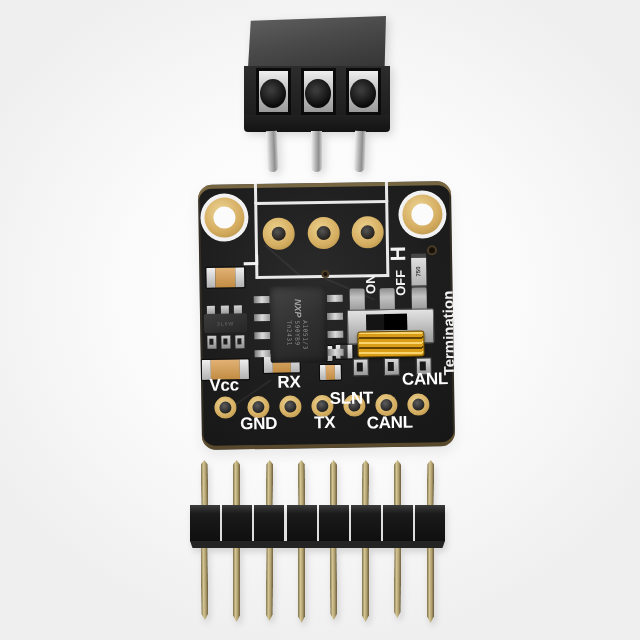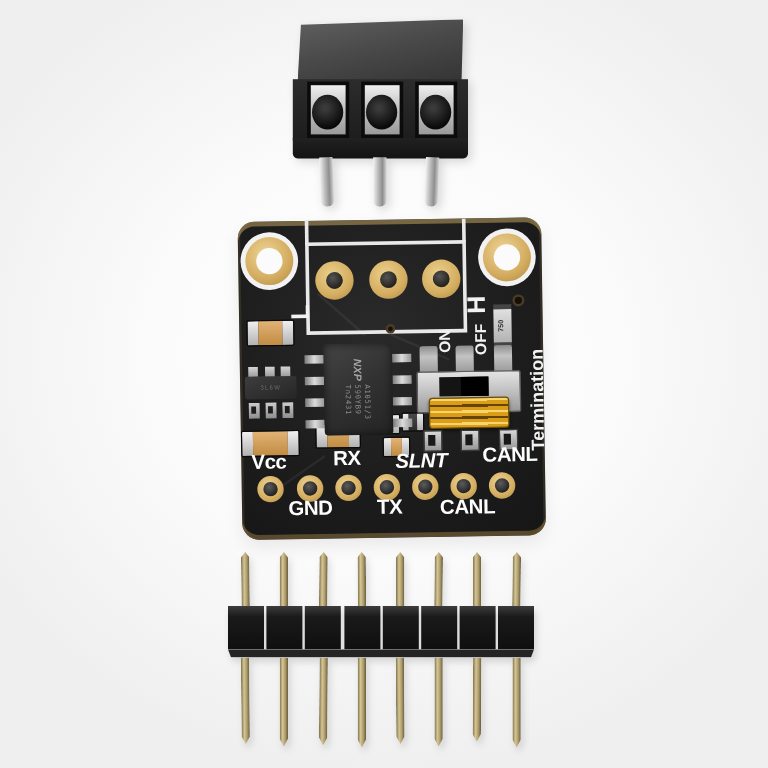--- a/index.html
+++ b/index.html
@@ -251,21 +251,21 @@
       </div>
     <div class="abs phole" style="left:174px; top:212px;">
         <i></i>
       </div>
     <div class="abs phole" style="left:206px; top:212px;">
         <i></i>
       </div>
 
     <div class="plabel" style="left:23px; top:201px;">Vcc</div>
     <div class="plabel" style="left:88px; top:199px;">RX</div>
-    <div class="plabel" style="left:150px; top:202px;font-style:italic;">SLNT</div>
+    <div class="plabel" style="left:150px; top:216px;">SLNT</div>
     <div class="plabel" style="left:224px; top:198px;">CANL</div>
     <div class="plabel" style="left:57px; top:240px;">GND</div>
     <div class="plabel" style="left:123px; top:240px;">TX</div>
     <div class="plabel" style="left:188px; top:241px;">CANL</div>
   </div>
 
   <div class="abs" id="header">
     <div class="abs hpin t" style="left:15px; transform:rotate(-0.6deg);"></div>
     <div class="abs hpin t" style="left:47px;"></div>
     <div class="abs hpin t" style="left:80px; transform:rotate(0.5deg);"></div>

